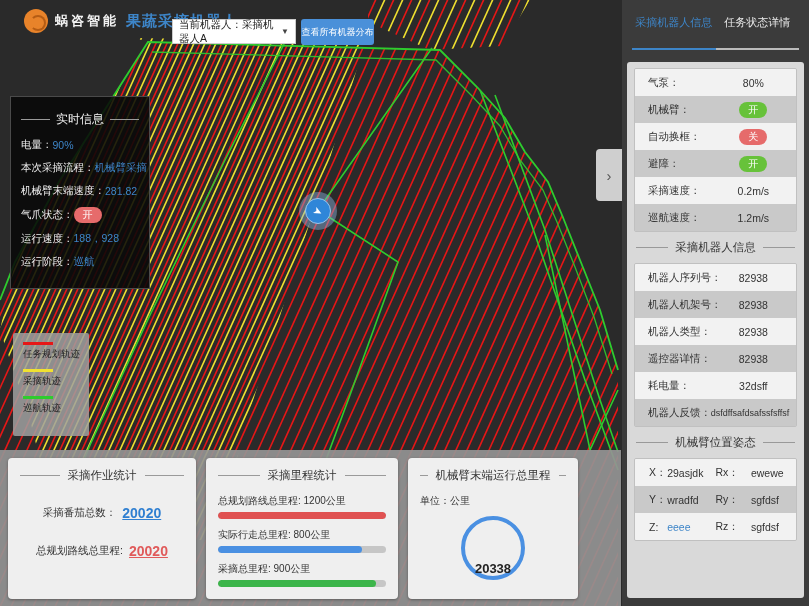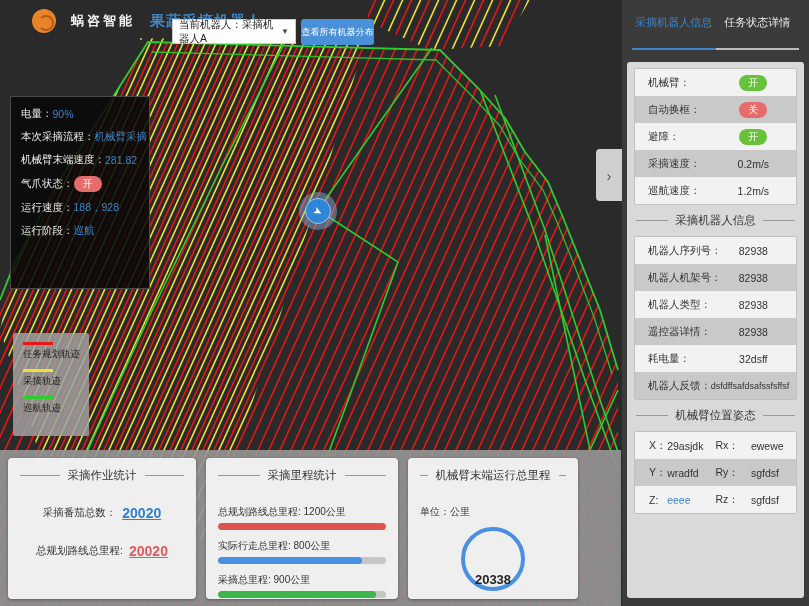--- a/index.html
+++ b/index.html
@@ -3,21 +3,21 @@
 <meta charset="utf-8">
 <style>
   * { margin:0; padding:0; box-sizing:border-box; }
   html,body { width:809px; height:606px; overflow:hidden; background:#2a2a2a;
     font-family:"Liberation Sans", sans-serif; }
   body { position:relative; }
   #map-svg { position:absolute; left:0; top:0; }
 
   
   .header { position:absolute; left:0; top:0; width:622px; height:46px; z-index:5; }
-  .brand { position:absolute; left:32px; top:9px; display:flex; align-items:center; gap:15px; }
+  .brand { position:absolute; left:24px; top:9px; display:flex; align-items:center; gap:7px; }
   .logo { width:24px; height:24px; border-radius:50%; background:#e8832a; position:relative; }
   .logo::after { content:""; position:absolute; left:6px; top:6px; width:12px; height:12px;
     border:2px solid #b55c14; border-radius:50%; border-left-color:transparent; }
   .brand-name { color:#f2f2f2; font-size:13px; font-weight:bold; letter-spacing:3px; }
   .brand-title { color:#3d85c8; font-size:15px; font-weight:bold; letter-spacing:1px; }
   .robot-select { position:absolute; left:172px; top:19px; width:124px; height:25px; background:#fff;
     border:1px solid #ccc; border-radius:0; display:flex; align-items:center; padding:0 6px;
     font-size:10.5px; color:#222; cursor:pointer; }
   .robot-select .caret { margin-left:auto; font-size:8px; color:#444; }
   .view-all-btn { position:absolute; left:301px; top:19px; width:73px; height:26px; background:#4a90d9;
@@ -52,21 +52,21 @@
     border-radius:50%; background:rgba(140,180,225,0.45); display:flex; align-items:center; justify-content:center; cursor:pointer; }
   .marker-inner { width:26px; height:26px; border-radius:50%; background:#2f86d8; border:1px solid #9cc4e8;
     display:flex; align-items:center; justify-content:center; }
   .marker-arrow { color:#fff; font-size:11px; transform:rotate(28deg); }
 
   
   .bottom-strip { position:absolute; left:0; top:450px; width:621px; height:156px; z-index:3;
     background:rgba(148,148,148,0.92); }
   .card { position:absolute; top:8px; height:141px; background:#efefef; border-radius:4px;
     box-shadow:0 1px 3px rgba(0,0,0,0.35); padding:10px 12px; }
-  .card-title { display:flex; align-items:center; gap:8px; font-size:11.5px; color:#333; margin-bottom:22px; }
+  .card-title { display:flex; align-items:center; gap:8px; font-size:11.5px; color:#333; margin-bottom:11px; }
   .card-title::before,.card-title::after { content:""; flex:1; border-top:1px solid #9a9a9a; }
   #card-harvest { left:8px; width:188px; }
   #card-mileage { left:206px; width:192px; }
   #card-arm { left:408px; width:170px; }
   .hv-row { display:flex; align-items:center; justify-content:center; gap:6px; font-size:10.5px;
     color:#333; margin-top:22px; }
   .hv-row .hv-val { font-size:14px; font-weight:bold;text-decoration:underline; }
   .ml-block { margin-bottom:9px; }
   .ml-label { font-size:10px; color:#333; margin-bottom:4px; white-space:nowrap; }
   .bar-track { width:100%; height:7px; background:#c6c6c6; border-radius:4px; overflow:hidden; }
@@ -393,20 +393,21 @@
     <span class="brand-title">果蔬采摘机器人</span>
   </div>
   <div class="robot-select">
     <span>当前机器人：采摘机器人A</span>
     <span class="caret">▼</span>
   </div>
   <button class="view-all-btn">查看所有机器分布</button>
 </div>
 
 <div class="rt-panel">
+  <div class="rt-title">实时信息</div>
   <div class="rt-row">
     <span>电量：</span>
     <span class="val">90%</span>
   </div>
   <div class="rt-row">
     <span>本次采摘流程：</span>
     <span class="val">机械臂采摘</span>
   </div>
   <div class="rt-row">
     <span>机械臂末端速度：</span>
@@ -511,20 +512,24 @@
     <div class="tab">任务状态详情</div>
   </div>
   <div class="tab-underline">
     <div class="u-left"></div>
     <div class="u-right"></div>
   </div>
 
   <div class="sb-content">
 
     <div class="sb-table">
+      <div class="sb-row">
+        <span class="lbl">气泵：</span>
+        <span class="val">80%</span>
+      </div>
       <div class="sb-row">
         <span class="lbl">机械臂：</span>
         <span class="val"><span class="pill pill-green">开</span></span>
       </div>
       <div class="sb-row">
         <span class="lbl">自动换框：</span>
         <span class="val"><span class="pill pill-red">关</span></span>
       </div>
       <div class="sb-row">
         <span class="lbl">避障：</span>

